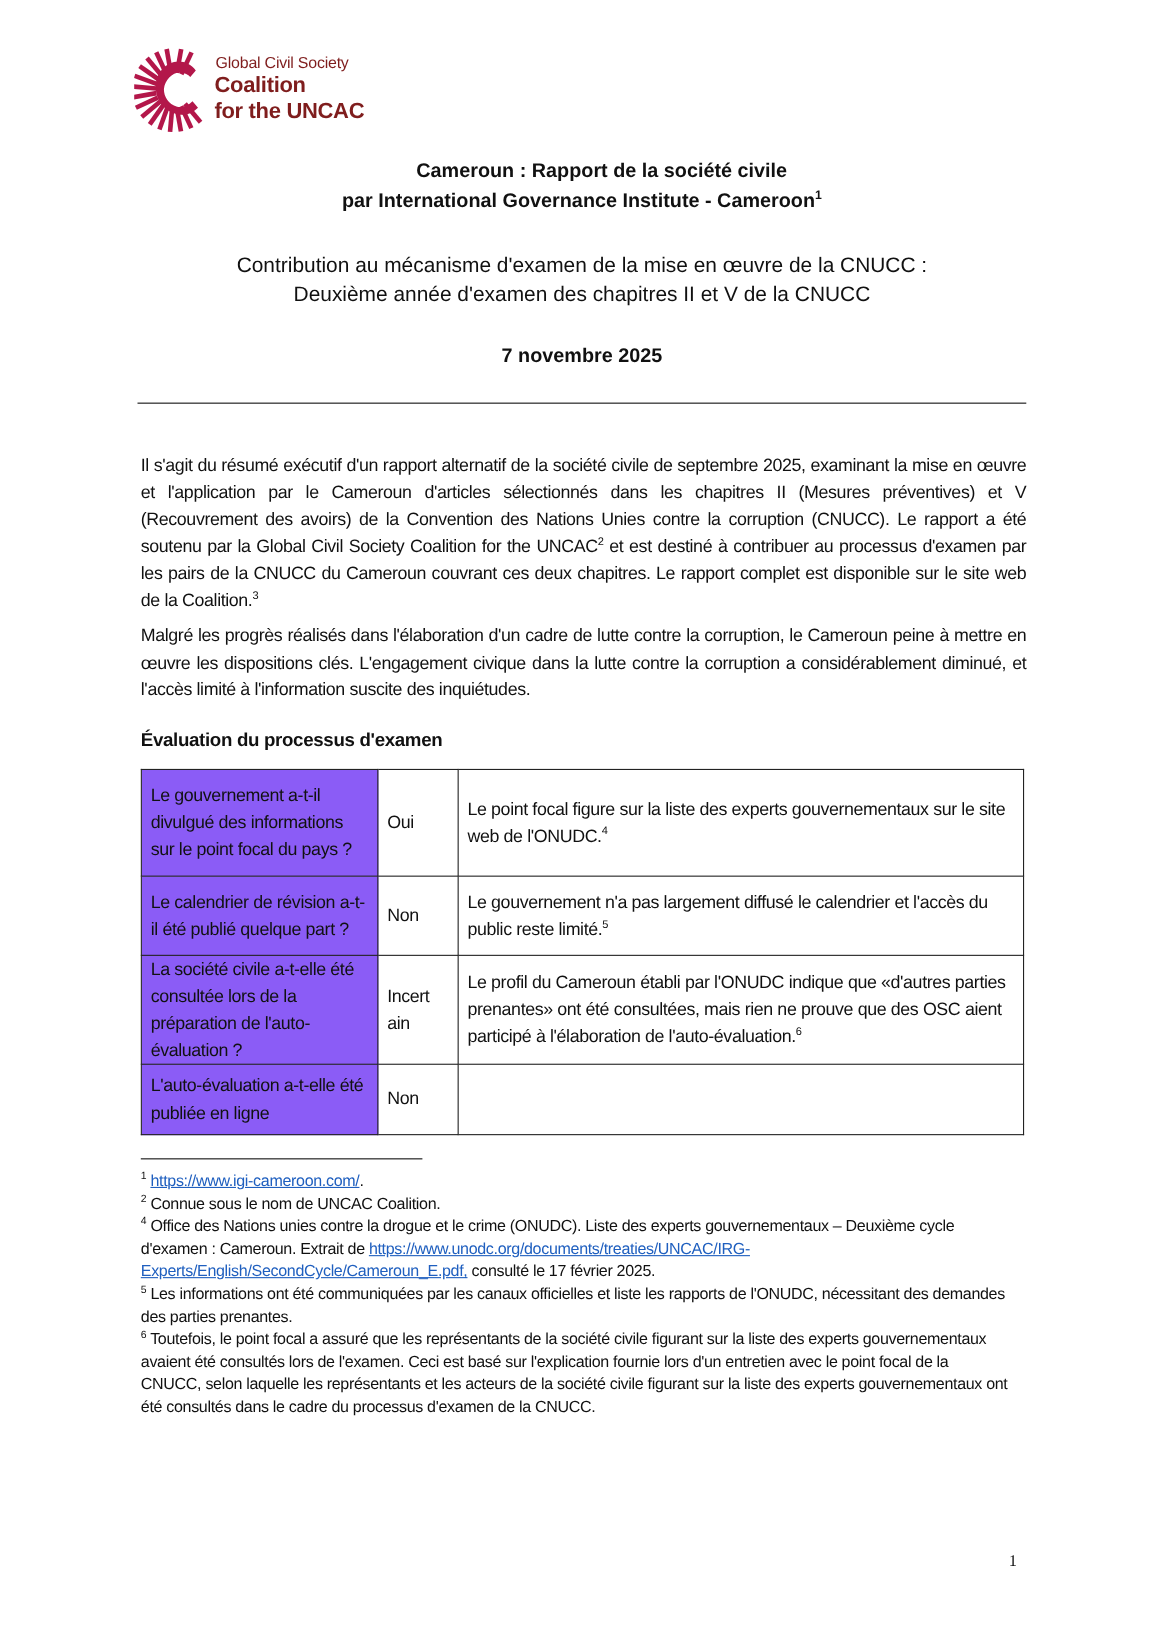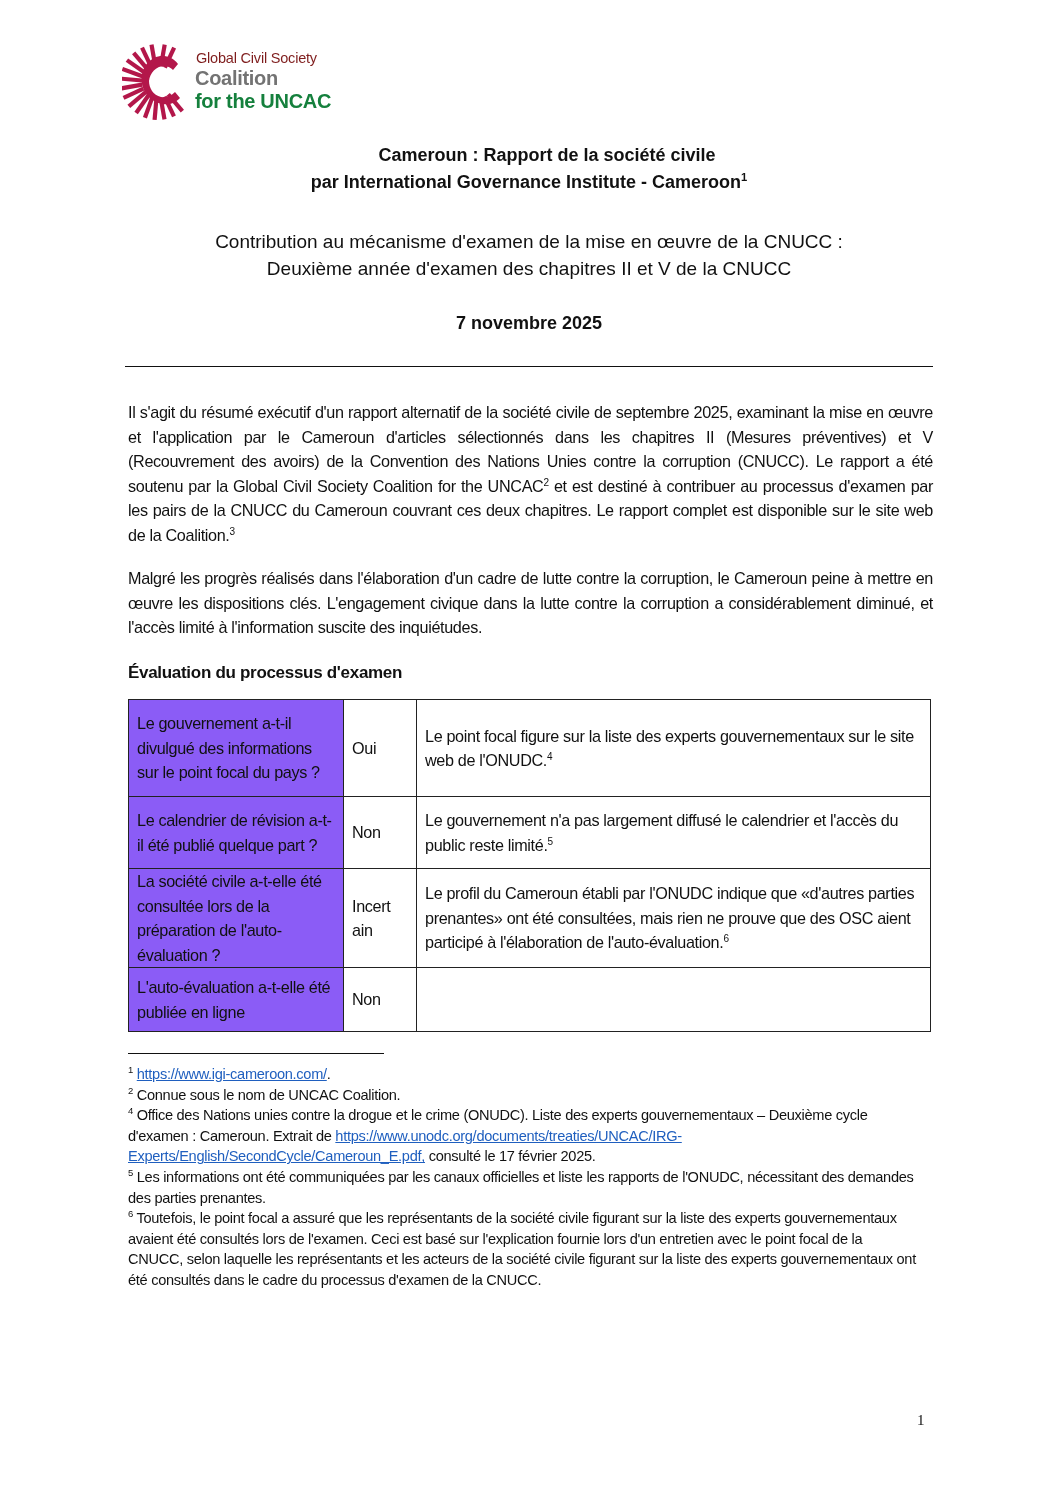--- a/index.html
+++ b/index.html
@@ -1,35 +1,35 @@
 <!DOCTYPE html>
 <html><head>
 <meta charset="utf-8">
 <style>
   html, body { margin:0; padding:0; background:#ffffff; }
   body { width:1058px; height:1497px; position:relative; overflow:hidden;
          font-family:"Liberation Sans", sans-serif; color:#111; }
   .logo { position:absolute; left:122px; top:42px; width:230px; height:80px; }
   .logo svg { position:absolute; left:0; top:0; }
   .logo .l1 { position:absolute; left:74px; top:8px; font-size:14.5px; color:#7f1d1d; letter-spacing:-0.2px; }
-  .logo .l2 { position:absolute; left:73px; top:25px; font-size:20px; font-weight:bold; color:#737373; letter-spacing:-0.3px;text-align:center; }
-  .logo .l3 { position:absolute; left:73px; top:48px; font-size:20px; font-weight:bold; color:#15803d; letter-spacing:-0.3px; }
+  .logo .l2 { position:absolute; left:73px; top:25px; font-size:20px; font-weight:bold; color:#7f1d1d; letter-spacing:-0.3px;text-align:center; }
+  .logo .l3 { position:absolute; left:73px; top:48px; font-size:20px; font-weight:bold; color:#7f1d1d; letter-spacing:-0.3px; }
 
   .title { position:absolute; left:0; width:1058px; text-align:center; }
   .t1 { top:145px; font-size:18px; font-weight:bold;padding-left:18px; }
   .t2 { top:172px; font-size:18px; font-weight:bold; }
   .t3 { top:231px; font-size:19px; }
   .t4 { top:258px; font-size:19px; }
   .t5 { top:313px; font-size:18px; font-weight:bold; }
   sup { font-size:0.62em; line-height:0; vertical-align:super; }
 
   .rule { position:absolute; left:125px; top:366px; width:808px; height:0; border-top:1.5px solid #111; }
 
   .para { position:absolute; left:128px; width:805px; font-size:16.2px; line-height:24.5px; text-align:justify; letter-spacing:-0.35px; }
-  .p1 { top:400px; }
+  .p1 { top:411px; }
   .p2 { top:566px; }
   .heading { position:absolute; left:128px; top:663px; font-size:17px; font-weight:bold; letter-spacing:-0.3px; }
 
   table.eval { position:absolute; left:128px; top:699px; width:803px; border-collapse:collapse; font-size:16.2px; line-height:24.5px; letter-spacing:-0.35px; }
   table.eval td { border:1px solid #222; vertical-align:middle; padding:0 8px; }
   td.q { background:#8b5cf6; width:198px; }
   td.a { width:56px; }
   td.c { }
 
   .fn-rule { position:absolute; left:128px; top:1053px; width:256px; border-top:1.5px solid #111; }

